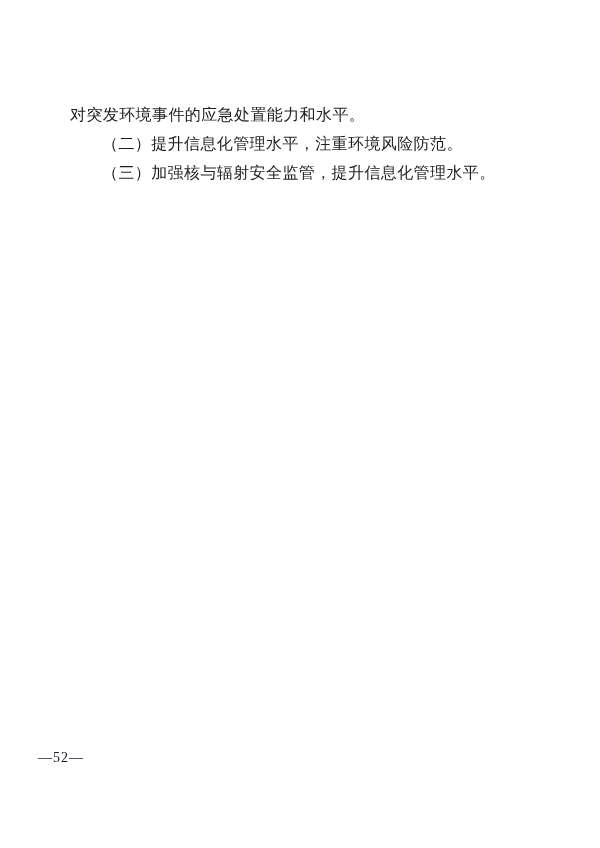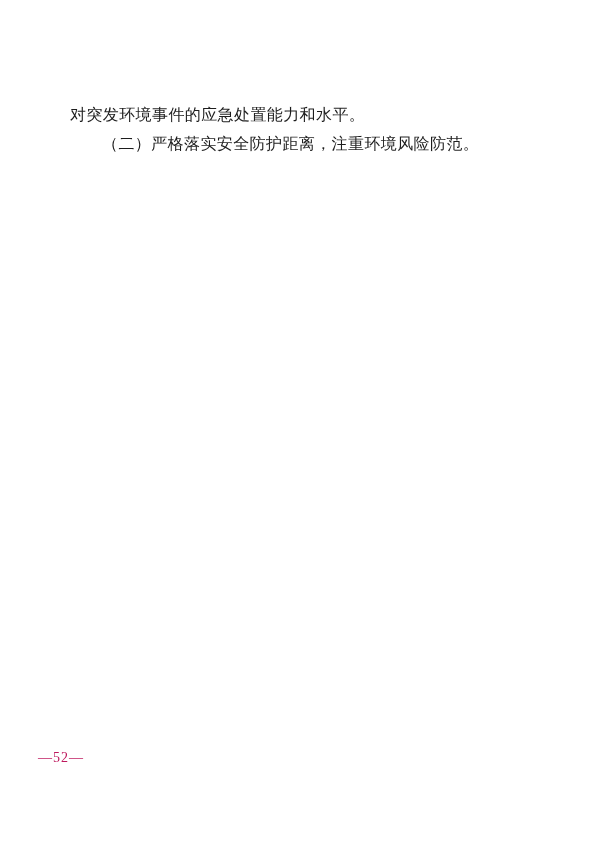--- a/index.html
+++ b/index.html
@@ -33,25 +33,26 @@
     }
     .content p.indent {
       text-indent: 2em;
     }
     .page-number {
       position: absolute;
       left: 38px;
       top: 750px;
       font-size: 14px;
       letter-spacing: 1px;
-      color: #be185d;
+      color: #0f172a;
     }
   </style>
 </head>
 <body>
 
 <div class="page">
   <div class="content">
     <p>对突发环境事件的应急处置能力和水平。</p>
-    <p class="indent">（二）严格落实安全防护距离，注重环境风险防范。</p>
+    <p class="indent">（二）提升信息化管理水平，注重环境风险防范。</p>
+    <p class="indent">（三）加强核与辐射安全监管，提升信息化管理水平。</p>
   </div>
   <div class="page-number">—52—</div>
 </div>
 
 </body></html>

